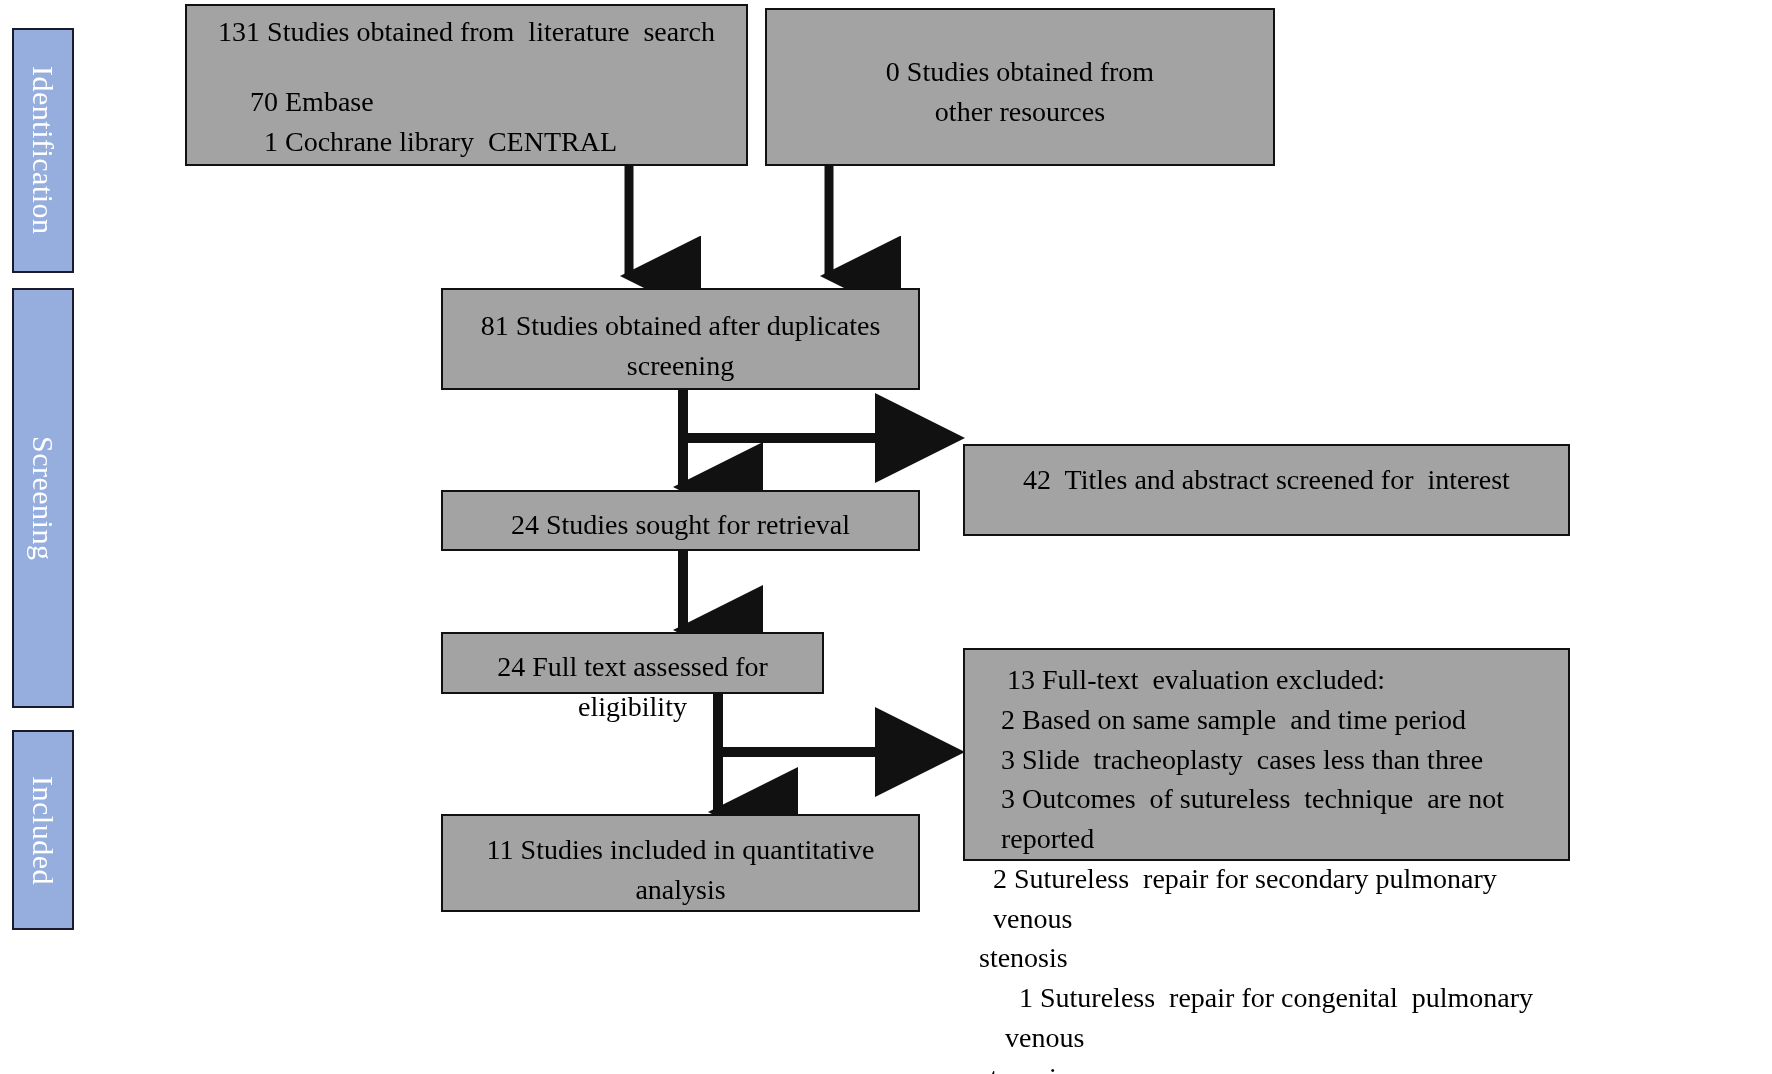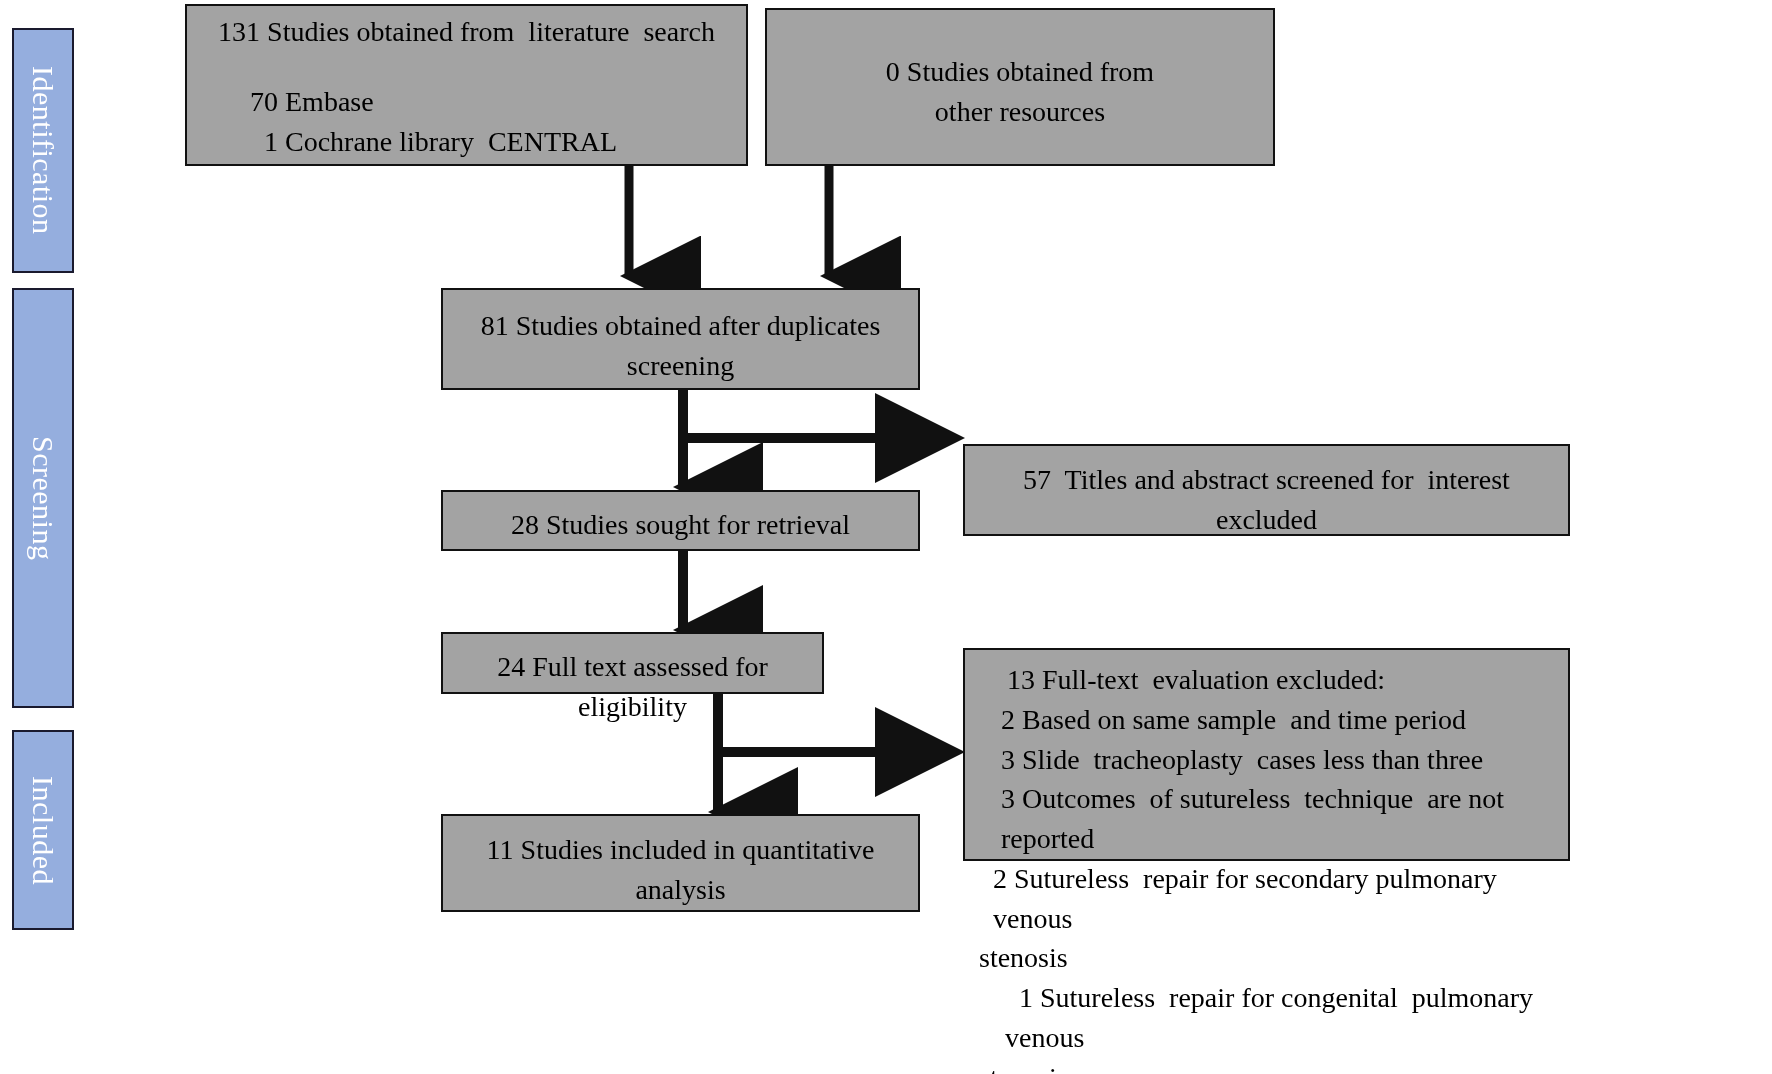--- a/index.html
+++ b/index.html
@@ -149,41 +149,40 @@
 
   <div class="flow-box" style="left:441px; top:288px; width:479px; height:102px;">
     <div class="box-inner" style="top:16px;">
       <div class="box-text centered">81 Studies obtained after duplicates</div>
       <div class="box-text centered">screening</div>
     </div>
   </div>
 
   <div class="flow-box" style="left:441px; top:490px; width:479px; height:61px;">
     <div class="box-inner" style="top:13px;">
-      <div class="box-text centered">28 Studies sought for retrieval</div>
+      <div class="box-text centered">24 Studies sought for retrieval</div>
     </div>
   </div>
 
   <div class="flow-box" style="left:441px; top:632px; width:383px; height:62px;">
     <div class="box-inner" style="top:13px;">
       <div class="box-text centered">24 Full text assessed for eligibility</div>
     </div>
   </div>
 
   <div class="flow-box" style="left:441px; top:814px; width:479px; height:98px;">
     <div class="box-inner" style="top:14px;">
       <div class="box-text centered">11 Studies included in quantitative</div>
       <div class="box-text centered">analysis</div>
     </div>
   </div>
 
   <div class="flow-box" style="left:963px; top:444px; width:607px; height:92px;">
     <div class="box-inner" style="top:14px;">
-      <div class="box-text centered">57  Titles and abstract screened for  interest</div>
-      <div class="box-text centered">excluded</div>
+      <div class="box-text centered">42  Titles and abstract screened for  interest</div>
     </div>
   </div>
 
   <div class="flow-box" style="left:963px; top:648px; width:607px; height:213px;">
     <div class="box-inner" style="top:10px; padding-left:14px; padding-right:6px;">
       <div class="box-text left" style="padding-left:28px;">13 Full-text  evaluation excluded:</div>
       <div class="box-text left" style="padding-left:22px;">2 Based on same sample  and time period</div>
       <div class="box-text left" style="padding-left:22px;">3 Slide  tracheoplasty  cases less than three</div>
       <div class="box-text left" style="padding-left:22px;">3 Outcomes  of sutureless  technique  are not reported</div>
       <div class="box-text left" style="padding-left:14px;">2 Sutureless  repair for secondary pulmonary venous</div>

